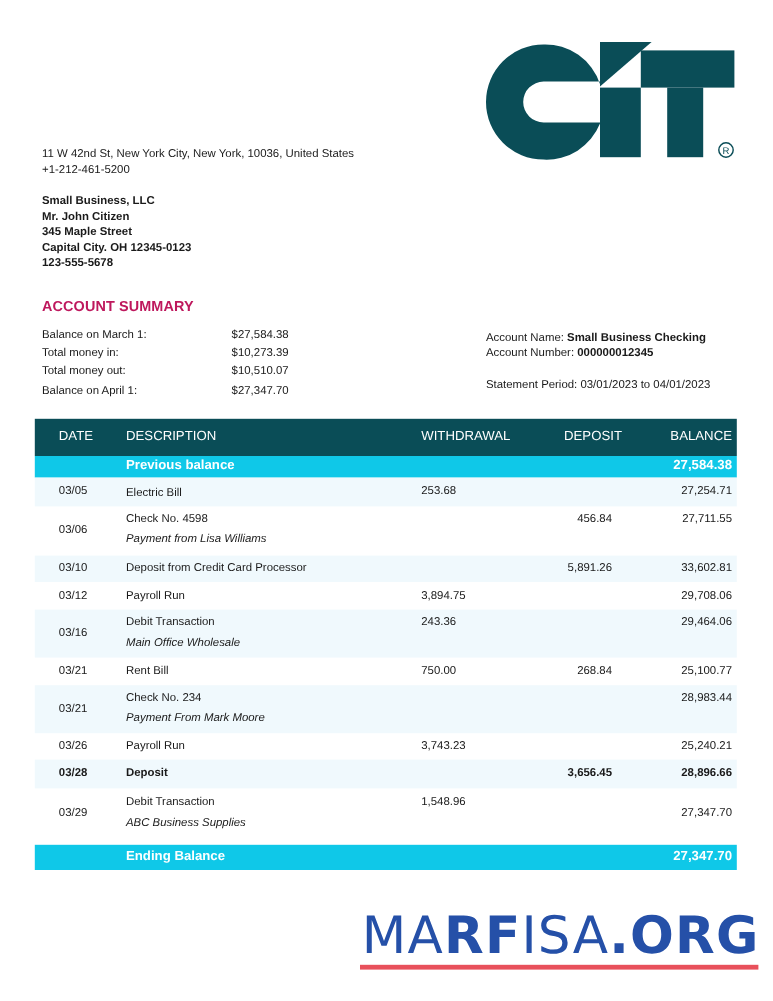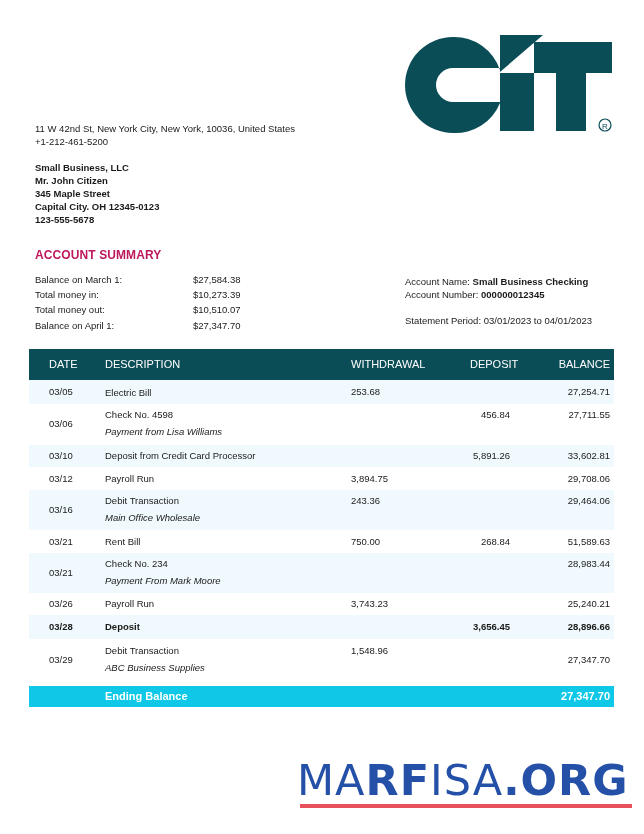--- a/index.html
+++ b/index.html
@@ -27,21 +27,21 @@
   .band { position: relative; height: 18px; background: #0fc8e8; color: #ffffff; font-weight: bold; font-size: 11px; }
   .band span { position: absolute; top: 2px; white-space: nowrap; }
   .c-date { left: 20px; }
   .c-desc { left: 76px; }
   .c-wd { left: 322px; }
   .c-dep-r { right: 104px; text-align: right; }
   .c-bal-r { right: 4px; text-align: right; }
   .italic { font-style: italic; }
 
   #watermark { position: absolute; left: 297px; top: 758px; width: 336px; }
-  #watermark .wm-text { font-size: 43px; color: #2550a8; letter-spacing: 1px; line-height: 44px; white-space: nowrap; font-family: "DejaVu Sans", sans-serif; }
+  #watermark .wm-text { font-size: 43px; color: #2550a8; letter-spacing: 1px; line-height: 44px; white-space: nowrap; font-family: "DejaVu Sans", sans-serif; text-align: right; }
   #watermark .wm-text b { font-weight: bold; }
   #watermark .wm-line { height: 4px; background: #e8505b; margin-top: 2px; width: 332px; margin-left: 3px; }
 </style>
 </head>
 <body>
 
 <svg id="logo" class="abs" viewBox="400 30 220 110" width="220" height="110">
 
   <path fill="#0a4d57" fill-rule="evenodd" d="M453,37 A48,48 0 1,0 453,133 A48,48 0 0,0 500,103 L500,70 A48,48 0 0,0 453,37 Z
            M453,68 A17,17 0 1,0 453,102 L500,102 L500,68 Z"></path>
@@ -104,20 +104,24 @@
 
 <div id="stmt-table">
   <div class="thead">
     <span class="c-date">DATE</span>
     <span class="c-desc">DESCRIPTION</span>
     <span class="c-wd">WITHDRAWAL</span>
     <span style="left:441px;">DEPOSIT</span>
     <span class="c-bal-r">BALANCE</span>
   </div>
 
+  <div class="band">
+    <span class="c-desc">Previous balance</span>
+    <span class="c-bal-r">27,584.38</span>
+  </div>
 
 
   <div class="row alt" style="height:24px;">
     <span class="c-date" style="top:6px;">03/05</span>
     <span class="c-desc" style="top:7px;">Electric Bill</span>
     <span class="c-wd" style="top:6px;text-align:center;">253.68</span>
     <span class="c-bal-r" style="top:6px;">27,254.71</span>
   </div>
 
   <div class="row" style="height:41px;">
@@ -148,21 +152,21 @@
     <span class="c-desc italic" style="top:22px;">Main Office Wholesale</span>
     <span class="c-wd" style="top:5px;">243.36</span>
     <span class="c-bal-r" style="top:5px;">29,464.06</span>
   </div>
 
   <div class="row" style="height:23px;">
     <span class="c-date" style="top:6px;">03/21</span>
     <span class="c-desc" style="top:6px;">Rent Bill</span>
     <span class="c-wd" style="top:6px;">750.00</span>
     <span class="c-dep-r" style="top:6px;">268.84</span>
-    <span class="c-bal-r" style="top:6px;">51,589.63</span>
+    <span class="c-bal-r" style="top:6px;">25,100.77</span>
   </div>
 
   <div class="row alt" style="height:40px;">
     <span class="c-date" style="top:14px;">03/21</span>
     <span class="c-desc" style="top:5px;">Check No. 234</span>
     <span class="c-desc italic" style="top:22px;">Payment From Mark Moore</span>
     <span class="c-bal-r" style="top:5px;">28,983.44</span>
   </div>
 
   <div class="row" style="height:22px;">

